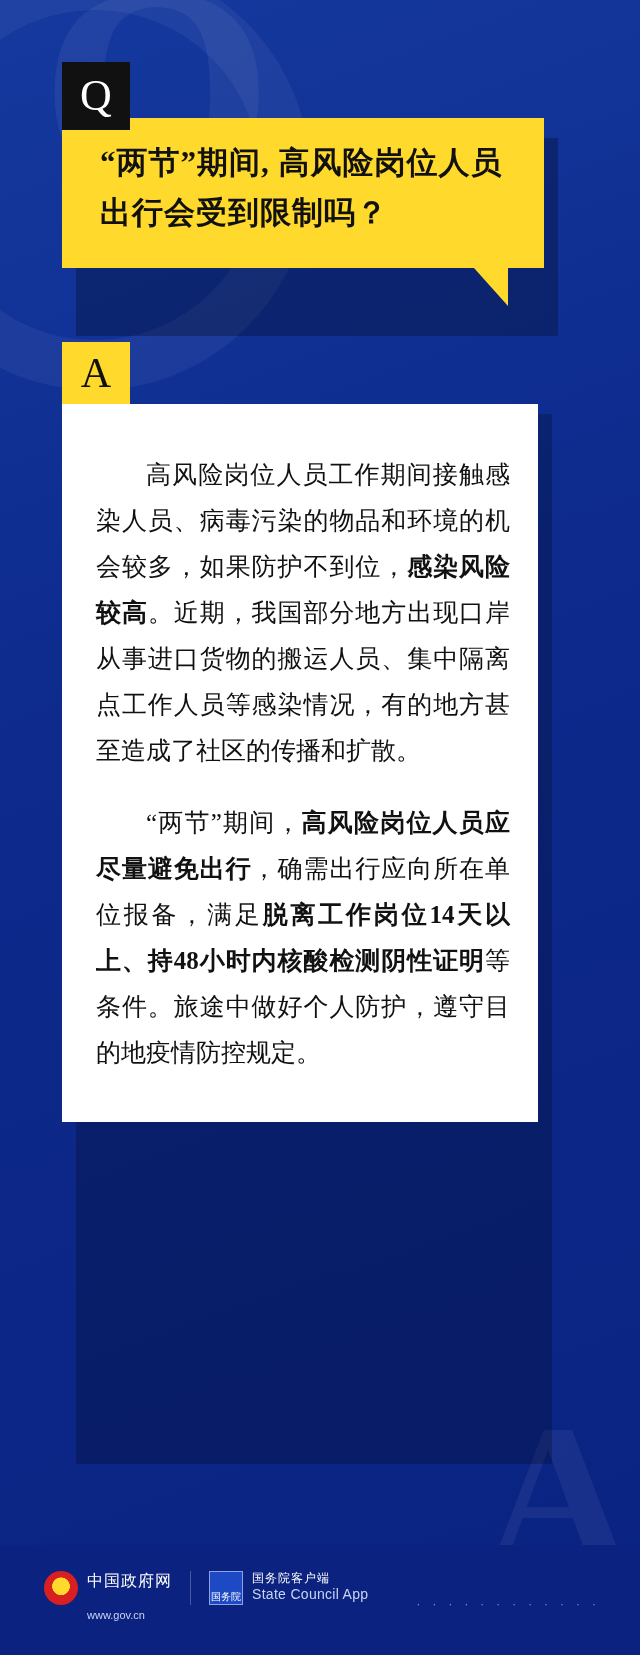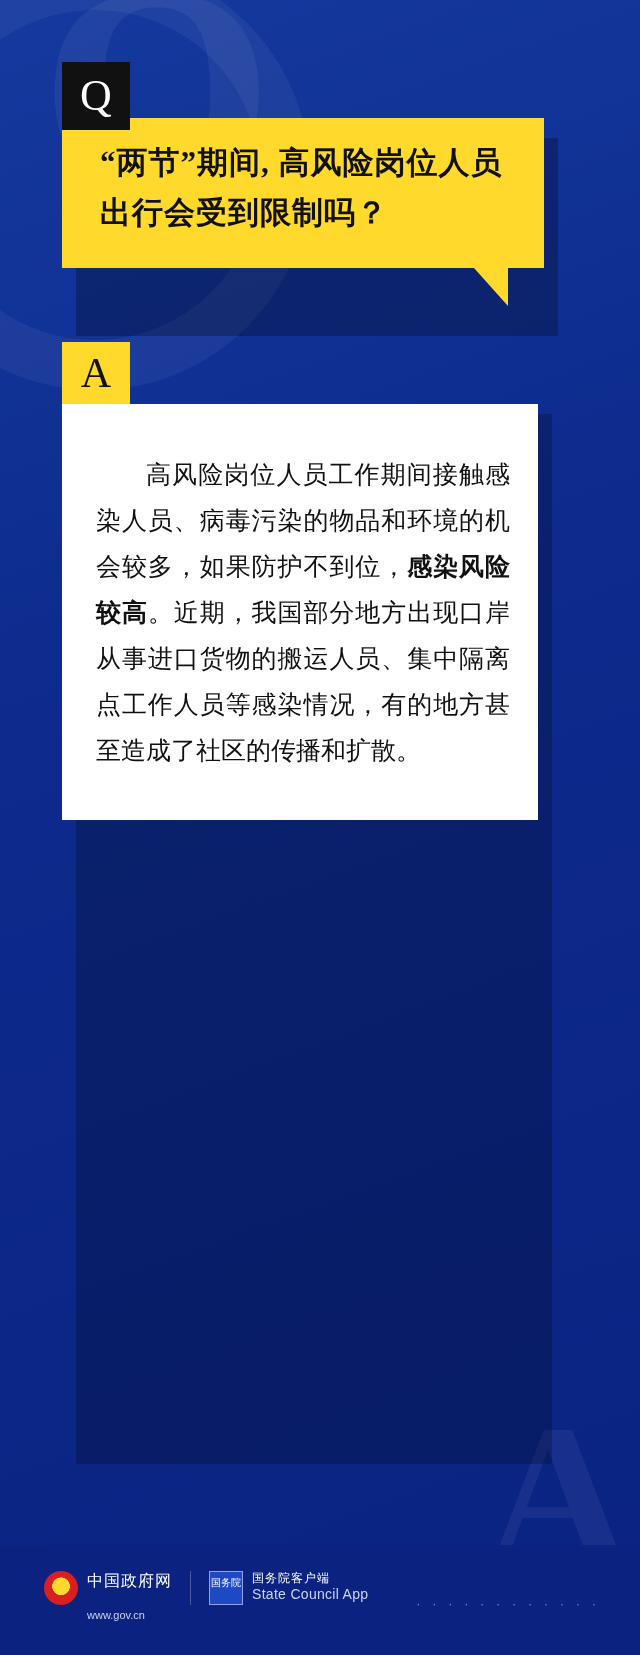--- a/index.html
+++ b/index.html
@@ -207,21 +207,21 @@
   }
   .app-icon {
     width: 34px;
     height: 34px;
     background: #1d49c4;
     border: 1px solid rgba(255,255,255,0.5);
     color: #ffffff;
     font-size: 10px;
     line-height: 11px;
     text-align: center;
-    padding-top: 5px;
+    padding-top: 19px;
     box-sizing: border-box;
     margin-right: 9px;
     flex: none;
   }
   .app-text { color: #ffffff; line-height: 1.25; }
   .app-text .l1 { font-size: 12px; letter-spacing: 1px; }
   .app-text .l2 { font-size: 14px; color: #c9d4f2; letter-spacing: 0.3px; }
 
   .dots {
     position: absolute;
@@ -248,20 +248,21 @@
       <div class="q-text">“两节”期间, 高风险岗位人员出行会受到限制吗？</div>
       <div class="q-tail"></div>
     </div>
   </div>
 
   <div class="a-wrap">
     <div class="a-badge">A</div>
     <div class="a-card-shadow"></div>
     <div class="a-card">
       <p class="a-para indent"><span>高风险岗位人员工作期间接触感染人员、病毒污染的物品和环境的机会较多，如果防护不到位，</span><b>感染风险较高</b><span>。近期，我国部分地方出现口岸从事进口货物的搬运人员、集中隔离点工作人员等感染情况，有的地方甚至造成了社区的传播和扩散。</span></p>
+      <p class="a-para indent"><span>“两节”期间，</span><b>高风险岗位人员应尽量避免出行</b><span>，确需出行应向所在单位报备，满足</span><b>脱离工作岗位14天以上、持48小时内核酸检测阴性证明</b><span>等条件。旅途中做好个人防护，遵守目的地疫情防控规定。</span></p>
     </div>
   </div>
 
   <div class="footer">
     <div class="footer-inner">
       <div class="gov-emblem"></div>
       <div class="gov-text">
         <div class="l1">中国政府网</div>
         <div class="l2">www.gov.cn</div>
       </div>

